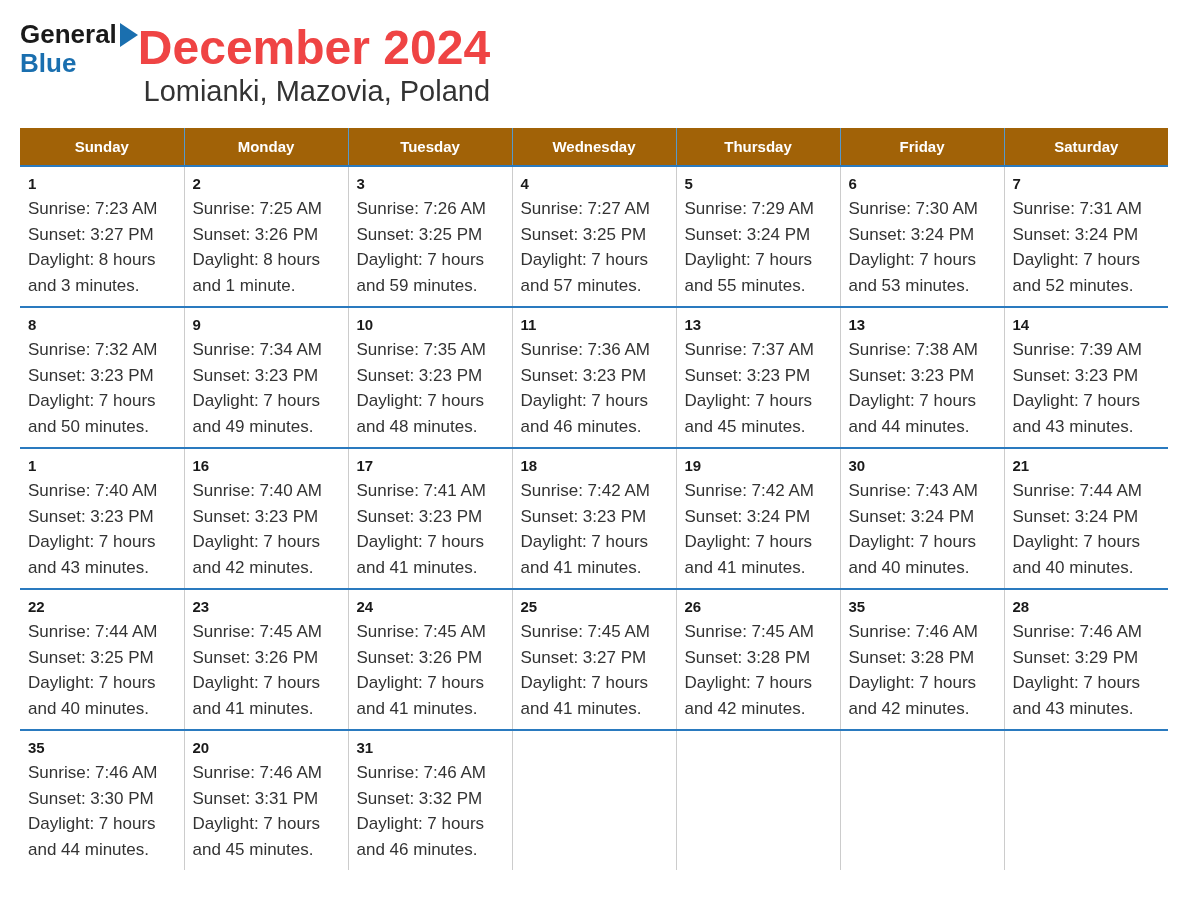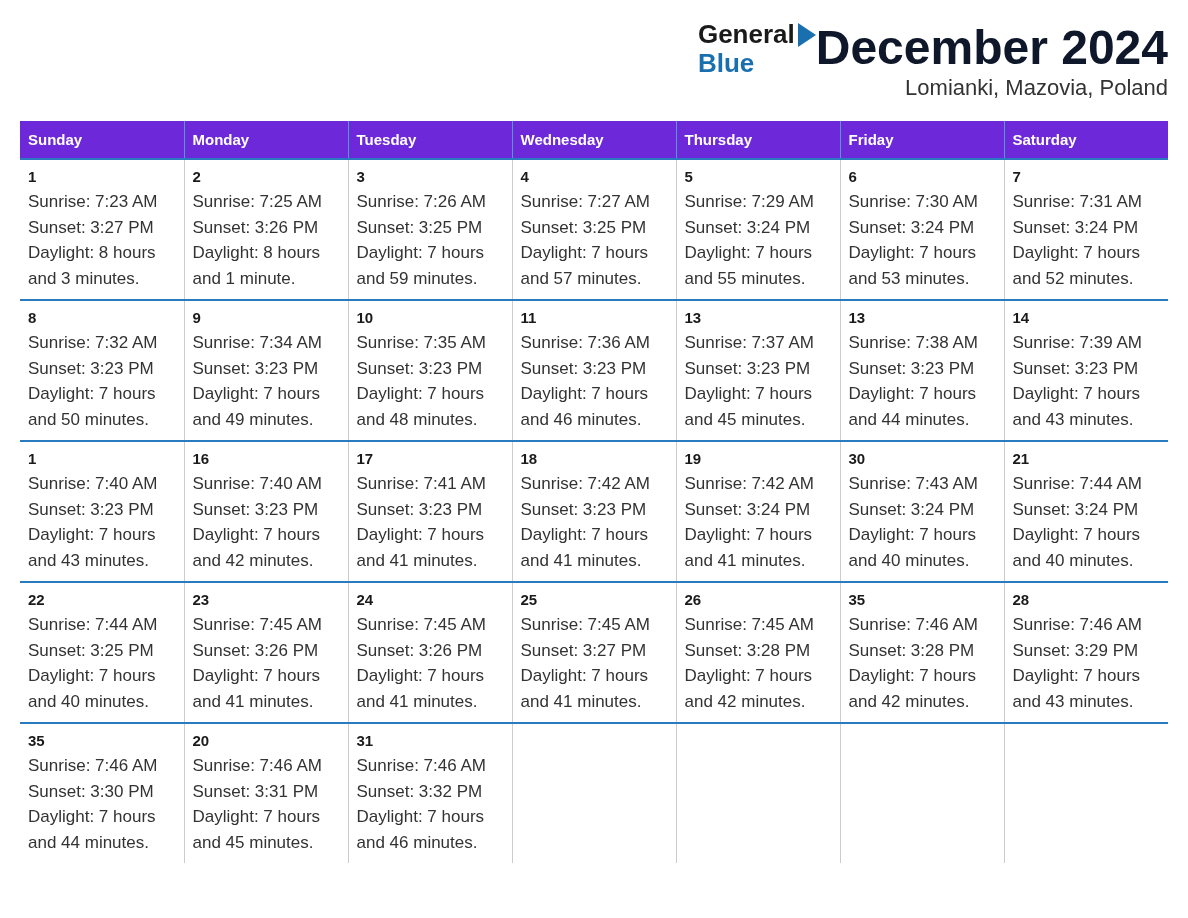--- a/index.html
+++ b/index.html
@@ -5,47 +5,47 @@
     * { box-sizing: border-box; margin: 0; padding: 0; }
     body {
       font-family: Arial, sans-serif;
       background: #fff;
       padding: 20px;
       width: 1188px;
       min-height: 918px;
     }
     .header {
       display: flex;
-      justify-content: flex-end;
+      justify-content: flex-start;
       align-items: flex-start;
       margin-bottom: 20px;
     }
     .title-block {
       text-align: right;
     }
     .title-block h1 {
       font-size: 48px;
       font-weight: bold;
-      color: #0f172a;
+      color: #ef4444;
     }
     .title-block h2 {
-      font-size: 22px;
+      font-size: 29px;
       font-weight: normal;
       color: #333;
     }
     .calendar {
       width: 100%;
       border-collapse: collapse;
       font-size: 13px;
     }
     .calendar thead tr th {
-      background-color: #6d28d9;
+      background-color: #a16207;
       color: #fff;
       padding: 10px 8px;
-      text-align: left;
+      text-align: center;
       font-size: 15px;
       font-weight: bold;
       border-right: 1px solid #5599cc;
     }
     .calendar thead tr th:last-child {
       border-right: none;
     }
     .calendar tbody tr td {
       vertical-align: top;
       padding: 8px;

